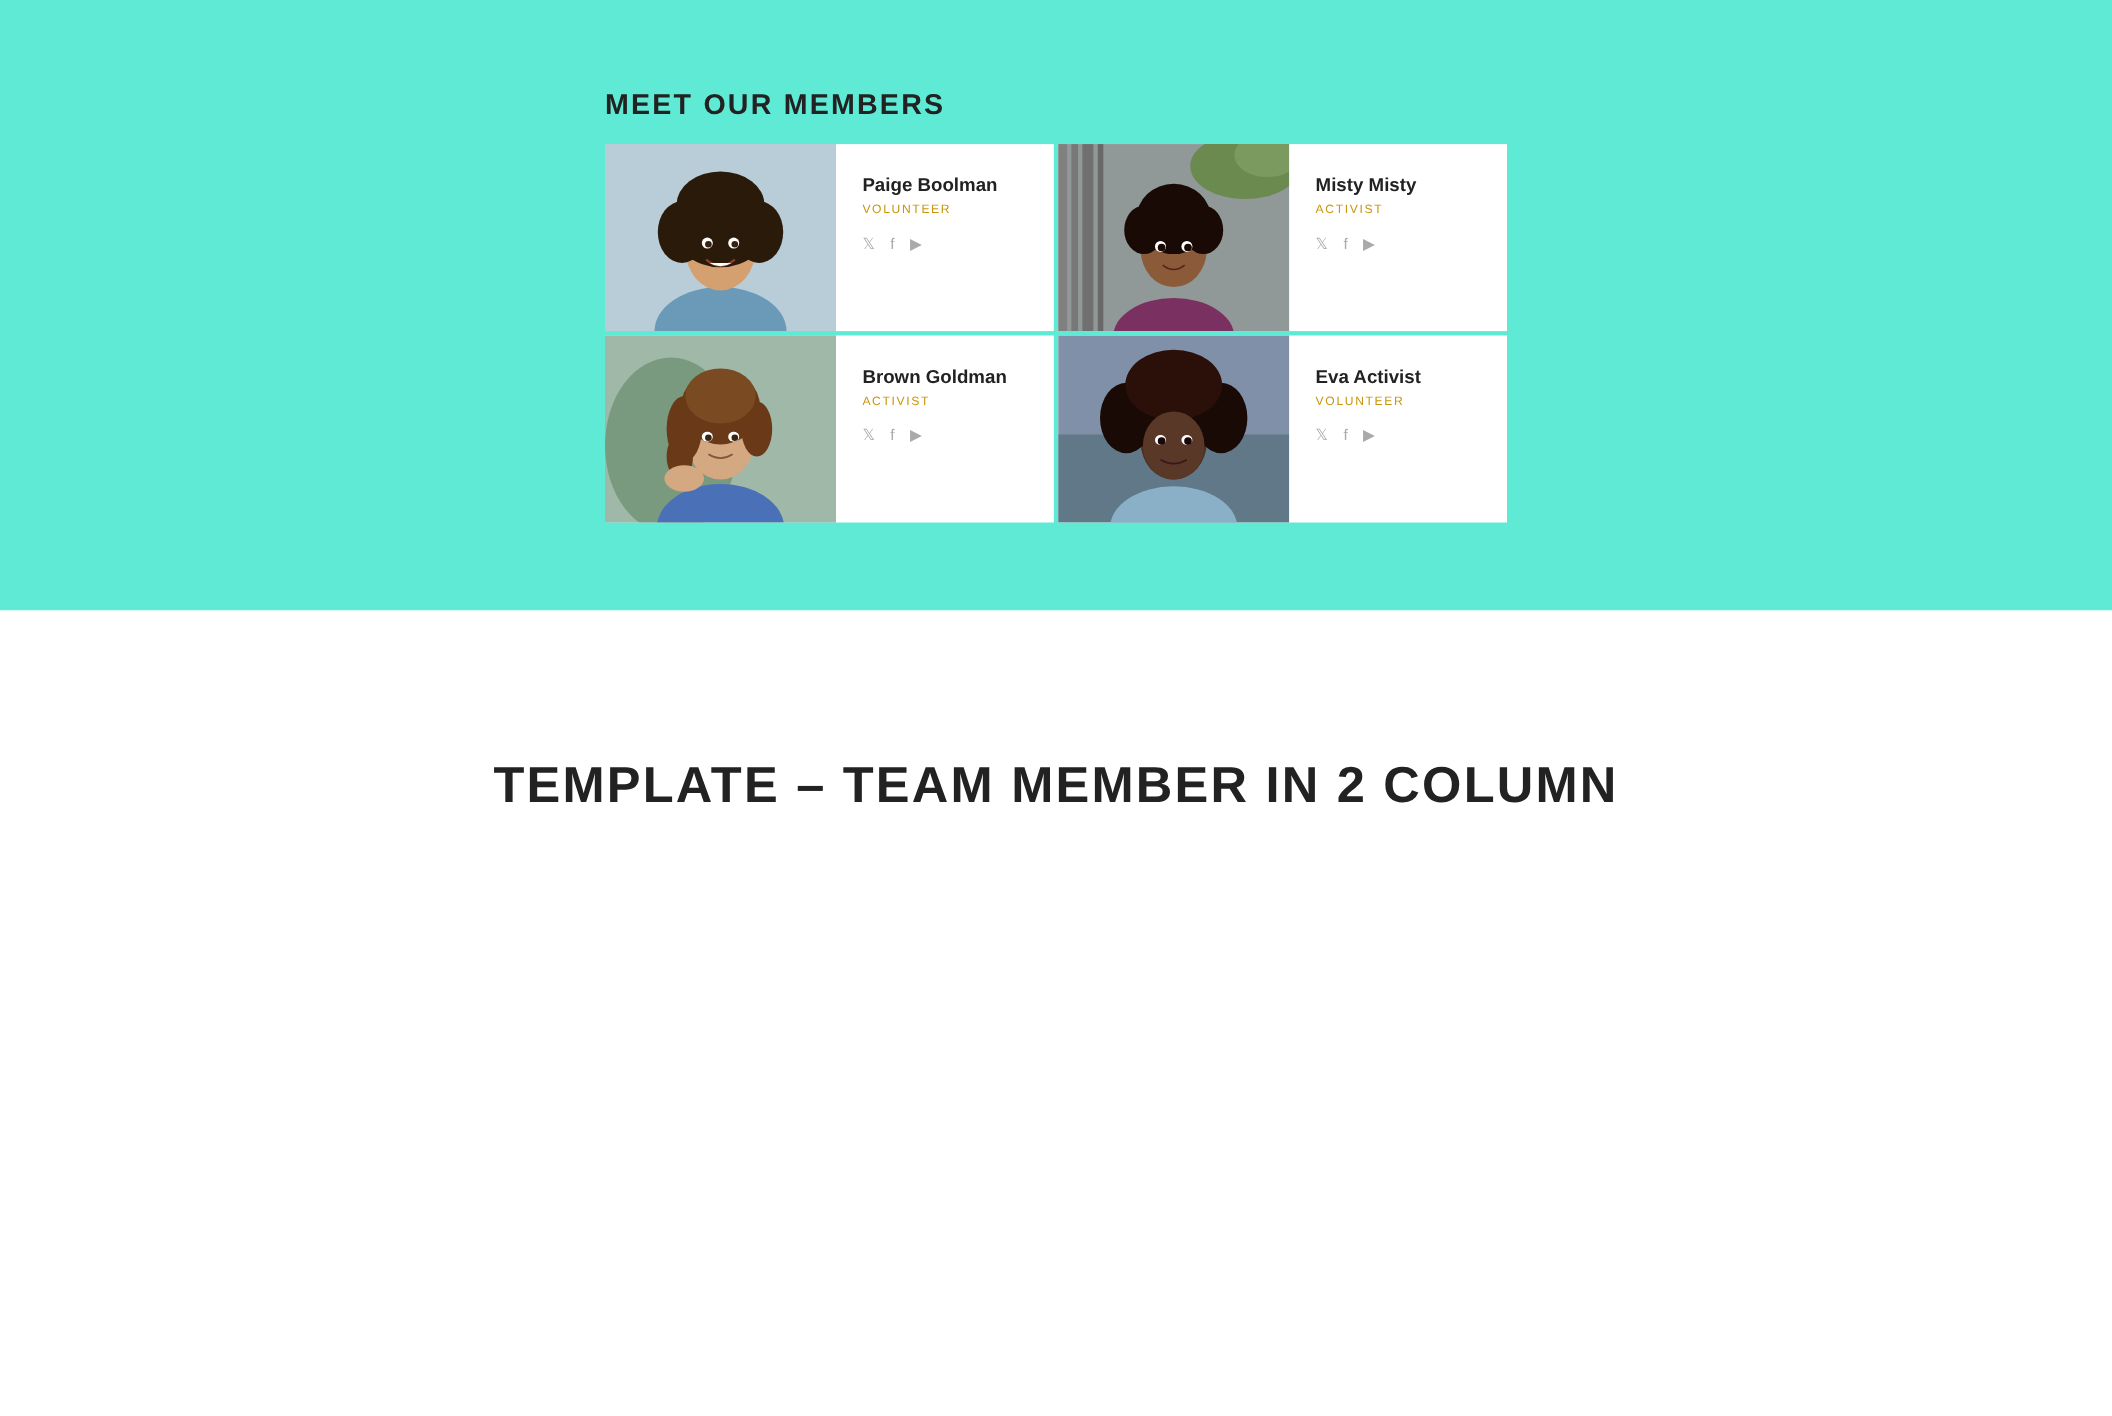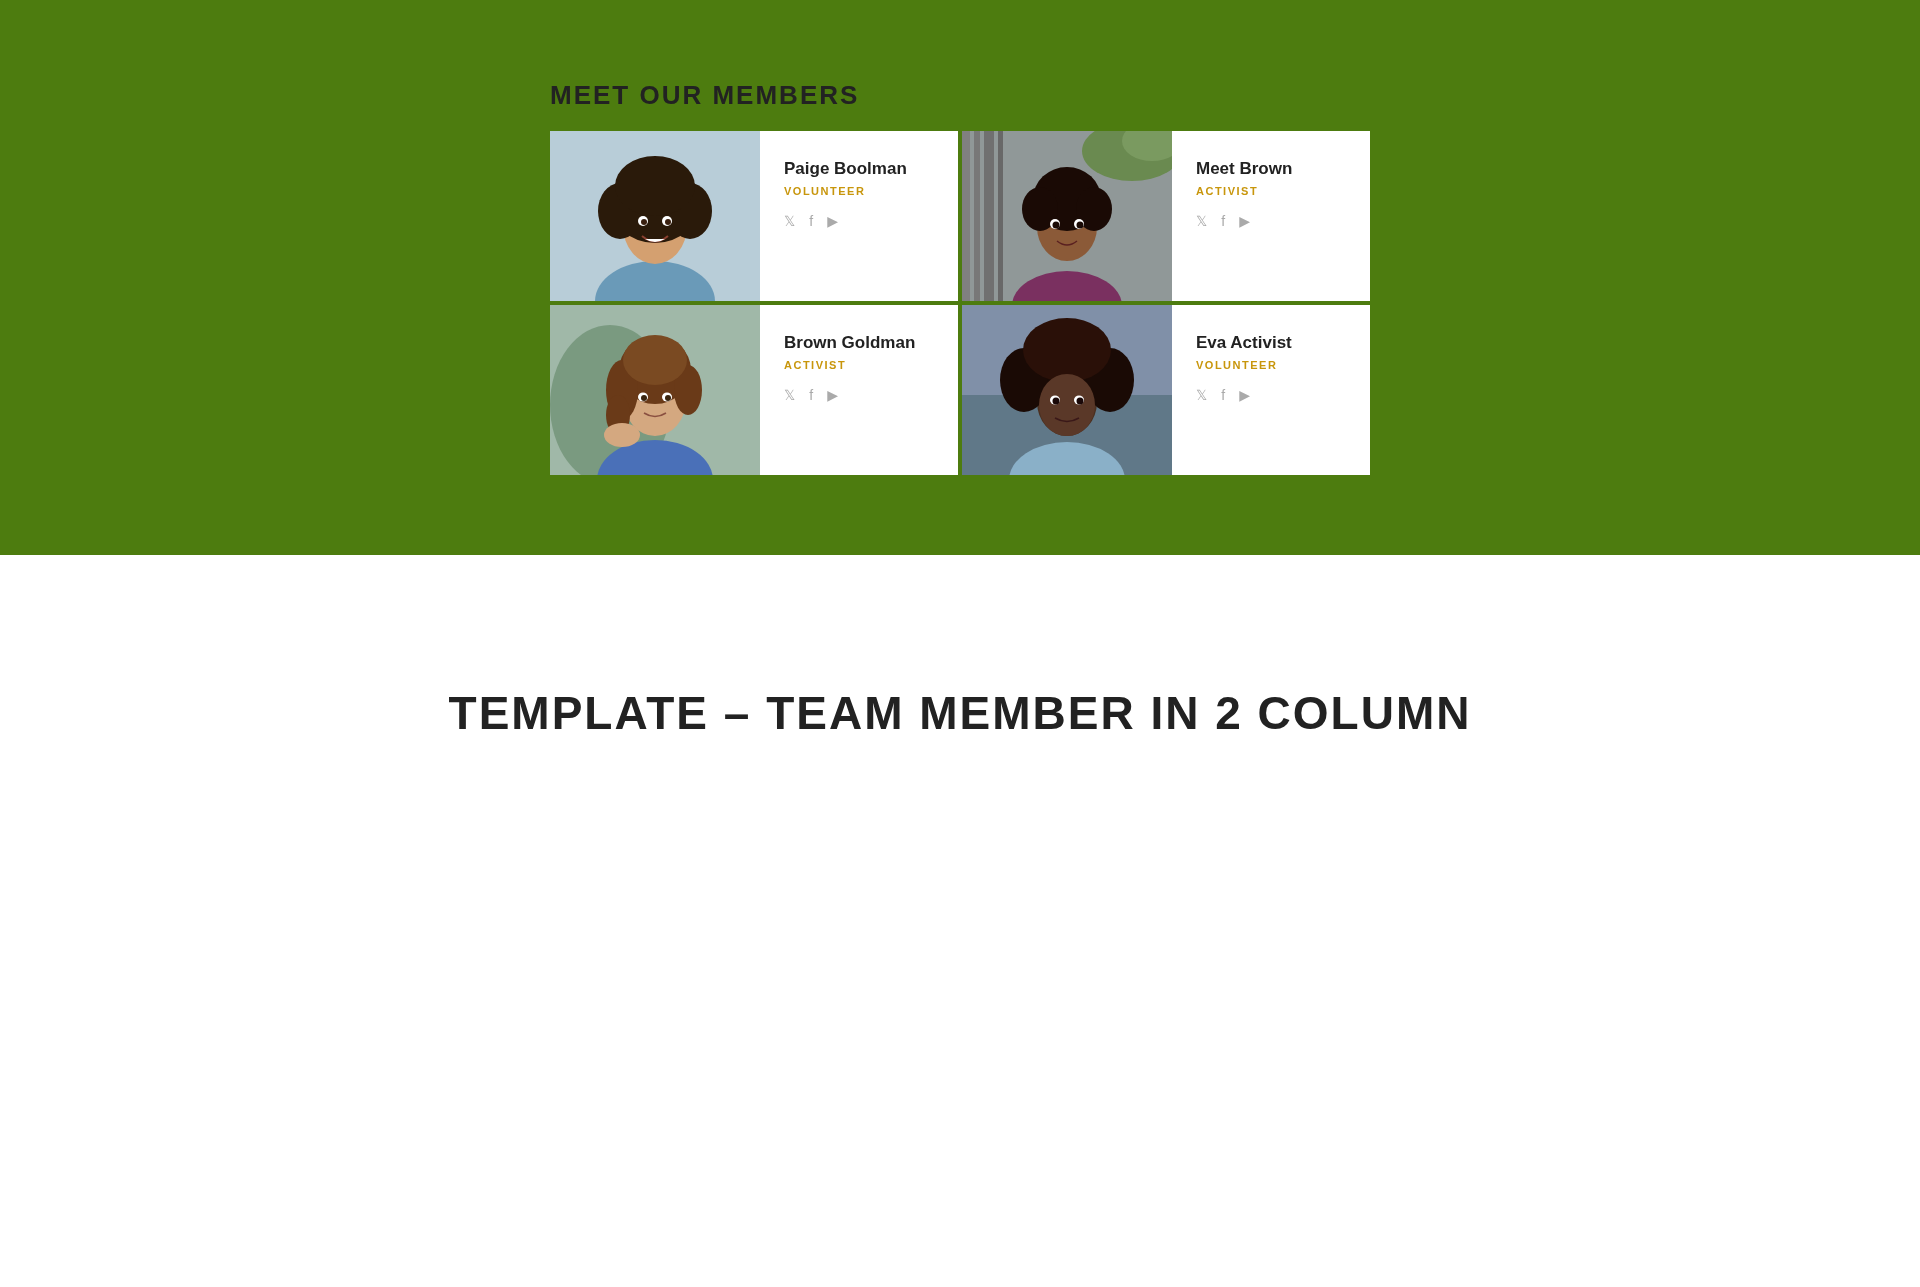--- a/index.html
+++ b/index.html
@@ -2,21 +2,21 @@
 <html><head>
   <meta charset="utf-8">
   <style>
     * { box-sizing: border-box; margin: 0; padding: 0; }
     body {
       font-family: 'Arial', sans-serif;
       background: #fff;
     }
 
     .top-section {
-      background: #4d7c0f;
+      background: #5eead4;
       padding: 80px 0 80px 0;
     }
 
     .container {
       max-width: 860px;
       margin: 0 auto;
       padding: 0 20px;
     }
 
     .section-title {
@@ -61,21 +61,21 @@
     .member-name {
       font-size: 17px;
       font-weight: 700;
       color: #222;
       margin-bottom: 6px;
       font-family: Arial, sans-serif;
     }
 
     .member-role {
       font-size: 11px;
-      font-weight: 700;
+      font-weight: 400;
       letter-spacing: 1.5px;
       text-transform: uppercase;
       color: #c8960c;
       margin-bottom: 16px;
       font-family: Arial, sans-serif;
     }
 
     .member-socials {
       display: flex;
       gap: 14px;
@@ -182,21 +182,21 @@
 
             <ellipse cx="93" cy="93" rx="5" ry="5" fill="#fff"></ellipse>
             <ellipse cx="117" cy="93" rx="5" ry="5" fill="#fff"></ellipse>
             <ellipse cx="94" cy="94" rx="3.5" ry="3.5" fill="#1a0a05"></ellipse>
             <ellipse cx="118" cy="94" rx="3.5" ry="3.5" fill="#1a0a05"></ellipse>
 
             <path d="M95 110 Q105 118 115 110" stroke="#5a2020" stroke-width="1.5" fill="none"></path>
           </svg>
         </div>
         <div class="member-info">
-          <div class="member-name">Meet Brown</div>
+          <div class="member-name">Misty Misty</div>
           <div class="member-role" style="color: rgb(200, 150, 12);">Activist</div>
           <div class="member-socials">
             <a class="social-icon" href="#">𝕏</a>
             <a class="social-icon" href="#">f</a>
             <a class="social-icon" href="#">▶</a>
           </div>
         </div>
       </div>
 
       <div class="member-pair">

